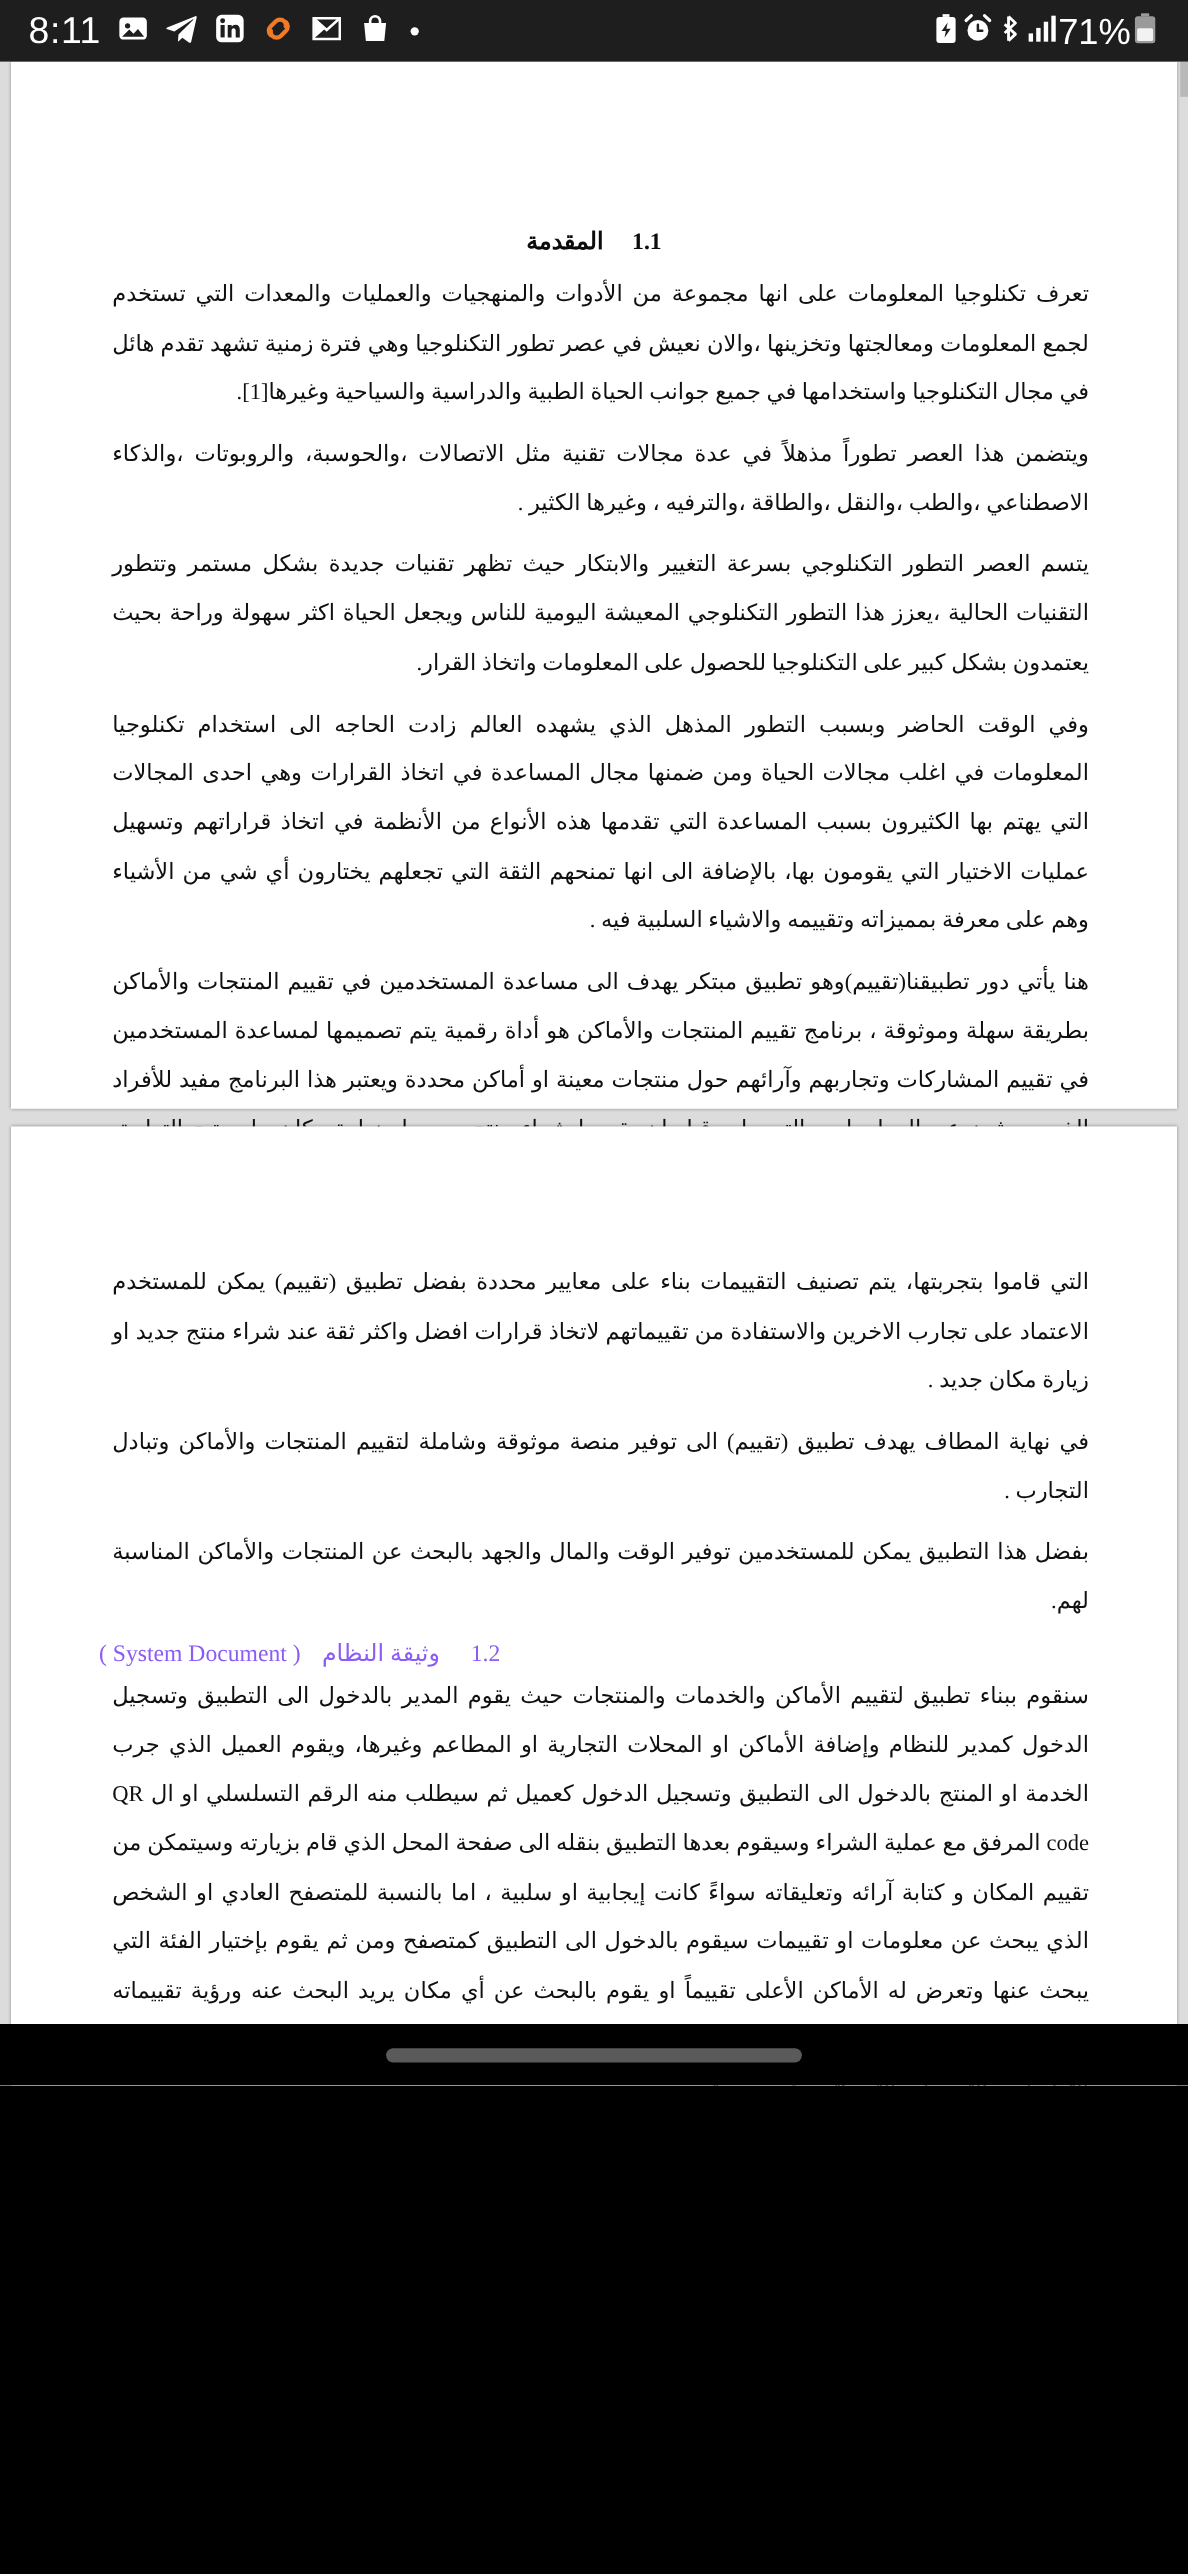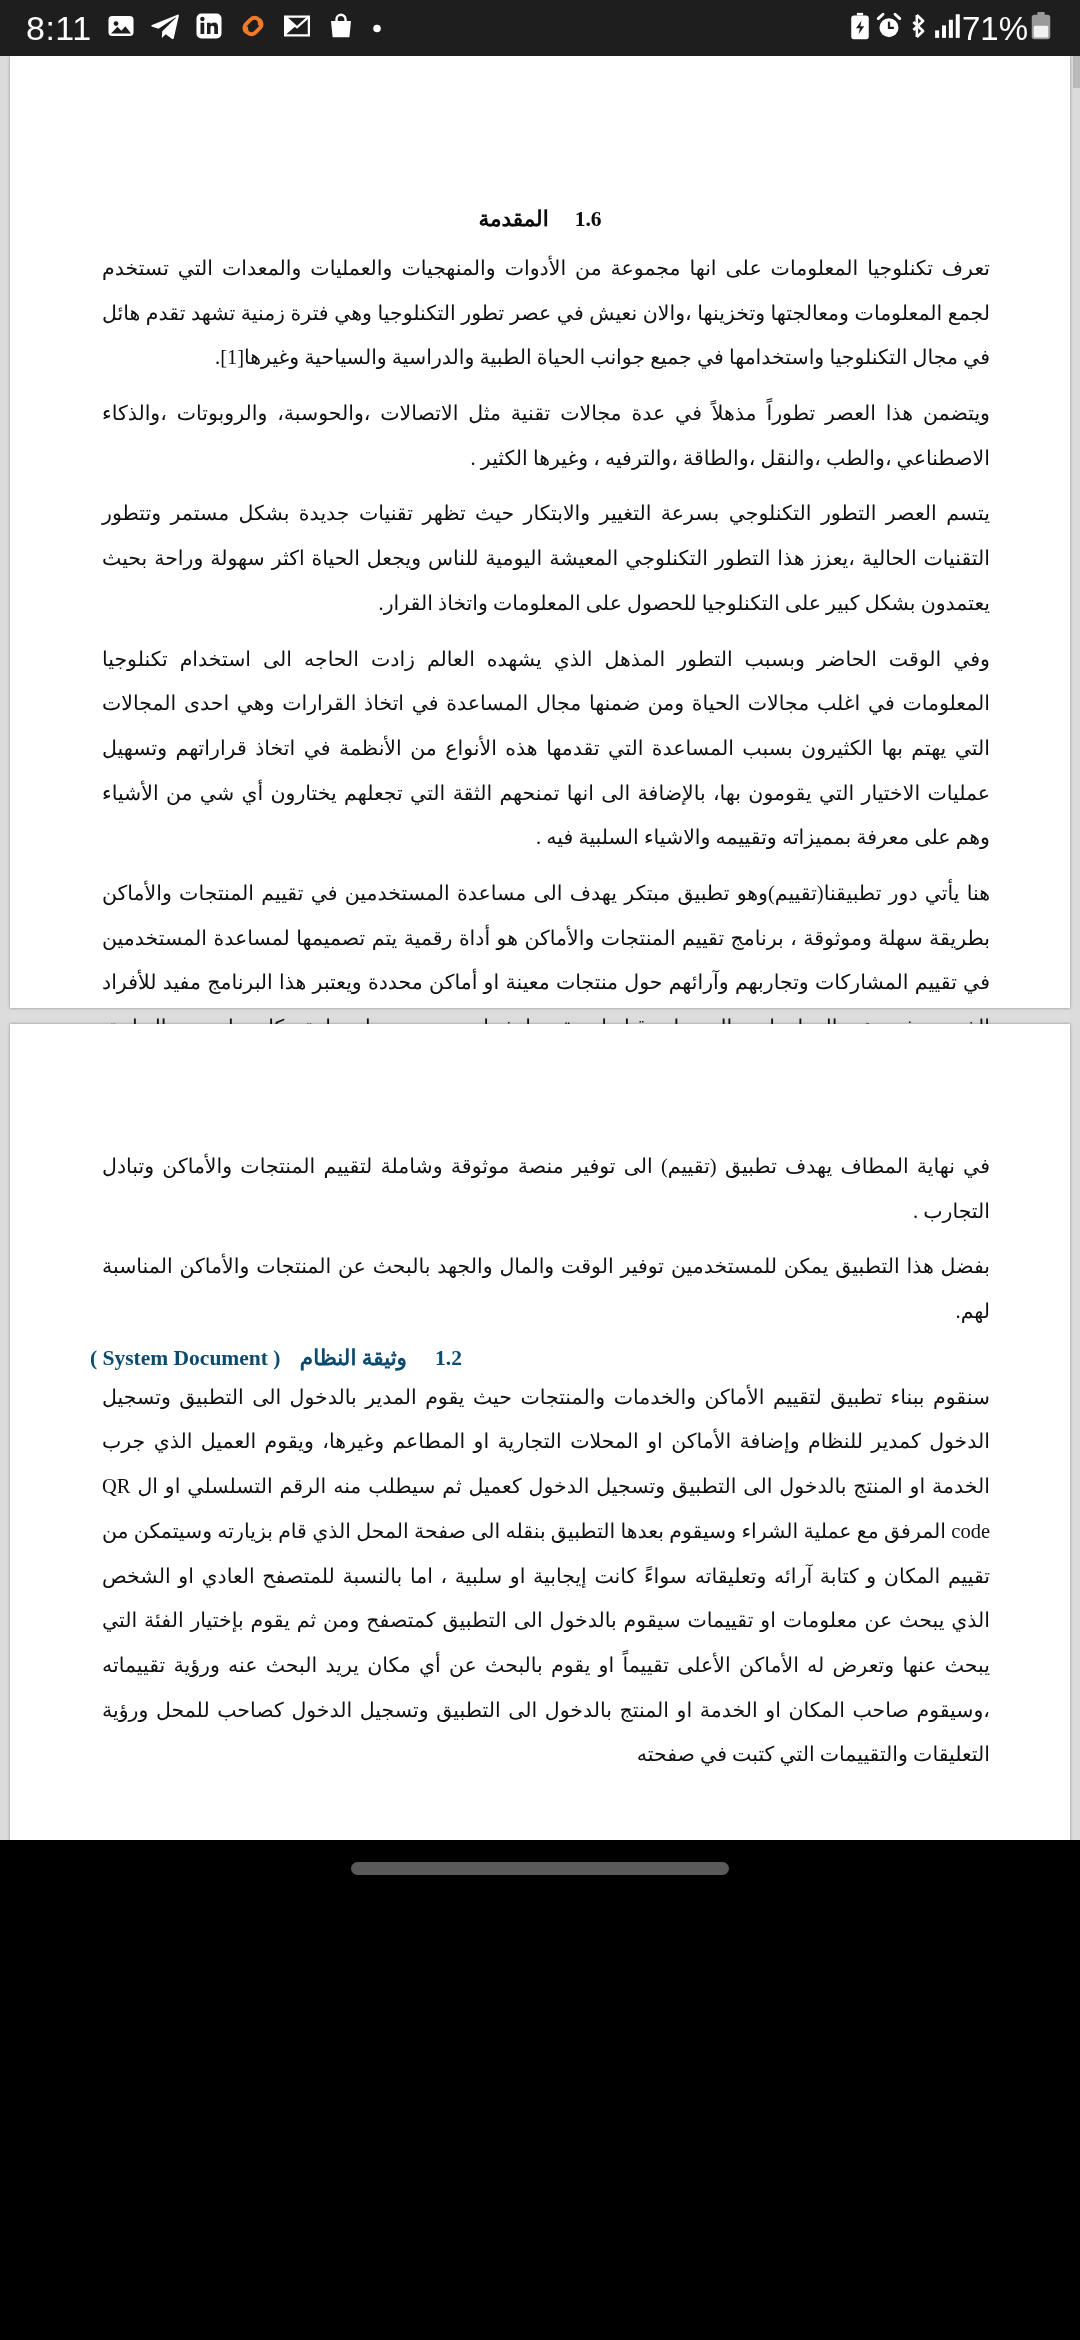--- a/index.html
+++ b/index.html
@@ -73,23 +73,23 @@
     font-weight:bold;
     font-size:21.5px;
     color:#0c0c0c;
     letter-spacing:0.2px;
   }
   .heading .num { margin-left:26px; }
   .heading-left {
     direction:rtl;
     text-align:left;
     font-family:"Liberation Serif", "DejaVu Serif", serif;
-    font-weight:bold;
+    font-weight:normal;
     font-size:21.5px;
-    color:#0c4a6e;
+    color:#8b5cf6;
   }
   .heading-left .num { margin-left:28px; }
   .heading-left .latin { direction:ltr; display:inline-block; }
   .doc-body p { margin:0 0 11px 12px; }
   .pagenum {
     text-align:center;
     font-family:"Liberation Serif", serif;
     font-size:21px;
     color:#111;
   }
@@ -259,39 +259,40 @@
       </span>
     </div>
   </div>
 
   <div id="docarea">
 
     <div class="page" id="page-one">
       <div style="height:150px"></div>
 
       <div class="heading">
-        <span class="num">1.6</span><span>المقدمة</span>
+        <span class="num">1.1</span><span>المقدمة</span>
       </div>
 
       <div class="doc-body" style="margin-top:14px">
         <p>تعرف تكنلوجيا المعلومات على انها مجموعة من الأدوات والمنهجيات والعمليات والمعدات التي تستخدم لجمع المعلومات ومعالجتها وتخزينها ،والان نعيش في عصر تطور التكنلوجيا وهي فترة زمنية تشهد تقدم هائل في مجال التكنلوجيا واستخدامها في جميع جوانب الحياة الطبية والدراسية والسياحية وغيرها[1].</p>
         <p>ويتضمن هذا العصر تطوراً مذهلاً في عدة مجالات تقنية مثل الاتصالات ،والحوسبة، والروبوتات ،والذكاء الاصطناعي ،والطب ،والنقل ،والطاقة ،والترفيه ، وغيرها الكثير .</p>
         <p>يتسم العصر التطور التكنلوجي بسرعة التغيير والابتكار حيث تظهر تقنيات جديدة بشكل مستمر وتتطور التقنيات الحالية ،يعزز هذا التطور التكنلوجي المعيشة اليومية للناس ويجعل الحياة اكثر سهولة وراحة بحيث يعتمدون بشكل كبير على التكنلوجيا للحصول على المعلومات واتخاذ القرار.</p>
         <p>وفي الوقت الحاضر وبسبب التطور المذهل الذي يشهده العالم زادت الحاجه الى استخدام تكنلوجيا المعلومات في اغلب مجالات الحياة ومن ضمنها مجال المساعدة في اتخاذ القرارات وهي احدى المجالات التي يهتم بها الكثيرون بسبب المساعدة التي تقدمها هذه الأنواع من الأنظمة في اتخاذ قراراتهم وتسهيل عمليات الاختيار التي يقومون بها، بالإضافة الى انها تمنحهم الثقة التي تجعلهم يختارون أي شي من الأشياء وهم على معرفة بمميزاته وتقييمه والاشياء السلبية فيه .</p>
         <p>هنا يأتي دور تطبيقنا(تقييم)وهو تطبيق مبتكر يهدف الى مساعدة المستخدمين في تقييم المنتجات والأماكن بطريقة سهلة وموثوقة ، برنامج تقييم المنتجات والأماكن هو أداة رقمية يتم تصميمها لمساعدة المستخدمين في تقييم المشاركات وتجاربهم وآرائهم حول منتجات معينة او أماكن محددة ويعتبر هذا البرنامج مفيد للأفراد الذين يبحثون عن المعلومات والتوصيات قبل ان يقرروا شراء منتج معين او زيارة مكان ما ، يتيح التطبيق للمستخدمين تقييم الأماكن المختلفة مثل المطاعم والفنادق والمحلات التجارية والمعالم السياحية وغيرها ويمكن للمستخدمين ايضاً إضافة تقييماتهم الخاص وكتابة مراجعات تفصيلية حول الأماكن التي قاموا بزيارتها .</p>
         <p>يمكن استخدام هذه المراجعات للتحقق من الجوانب المختلفة للمنتج او المكان مثل الجودة والخدمة والاسعار والموقع وغيرها بحيث تعتمد موثوقية التطبيق على جمع وتحليل المعلومات من قبل المستخدمين حيث يتمكنون من إضافة تقييماتهم وآرائهم عن المنتجات والأماكن</p>
       </div>
 
       <div class="pagenum" style="margin-top:60px">1</div>
     </div>
 
     <div class="page" id="page-two">
       <div style="height:120px"></div>
 
       <div class="doc-body">
+        <p>التي قاموا بتجربتها، يتم تصنيف التقييمات بناء على معايير محددة  بفضل تطبيق (تقييم) يمكن للمستخدم الاعتماد على تجارب الاخرين والاستفادة من تقييماتهم لاتخاذ قرارات افضل واكثر ثقة عند شراء منتج جديد او زيارة مكان جديد .</p>
         <p>في نهاية المطاف يهدف تطبيق (تقييم) الى توفير منصة موثوقة وشاملة لتقييم المنتجات والأماكن وتبادل التجارب .</p>
         <p>بفضل هذا التطبيق يمكن للمستخدمين توفير الوقت والمال والجهد بالبحث عن المنتجات والأماكن المناسبة لهم.</p>
       </div>
 
       <div class="heading-left" style="margin:10px 0 4px 0">
         <span class="num">1.2</span><span>وثيقة النظام</span>
         <span class="latin" style="margin-right:14px">( System Document )</span>
       </div>
 
       <div class="doc-body">

